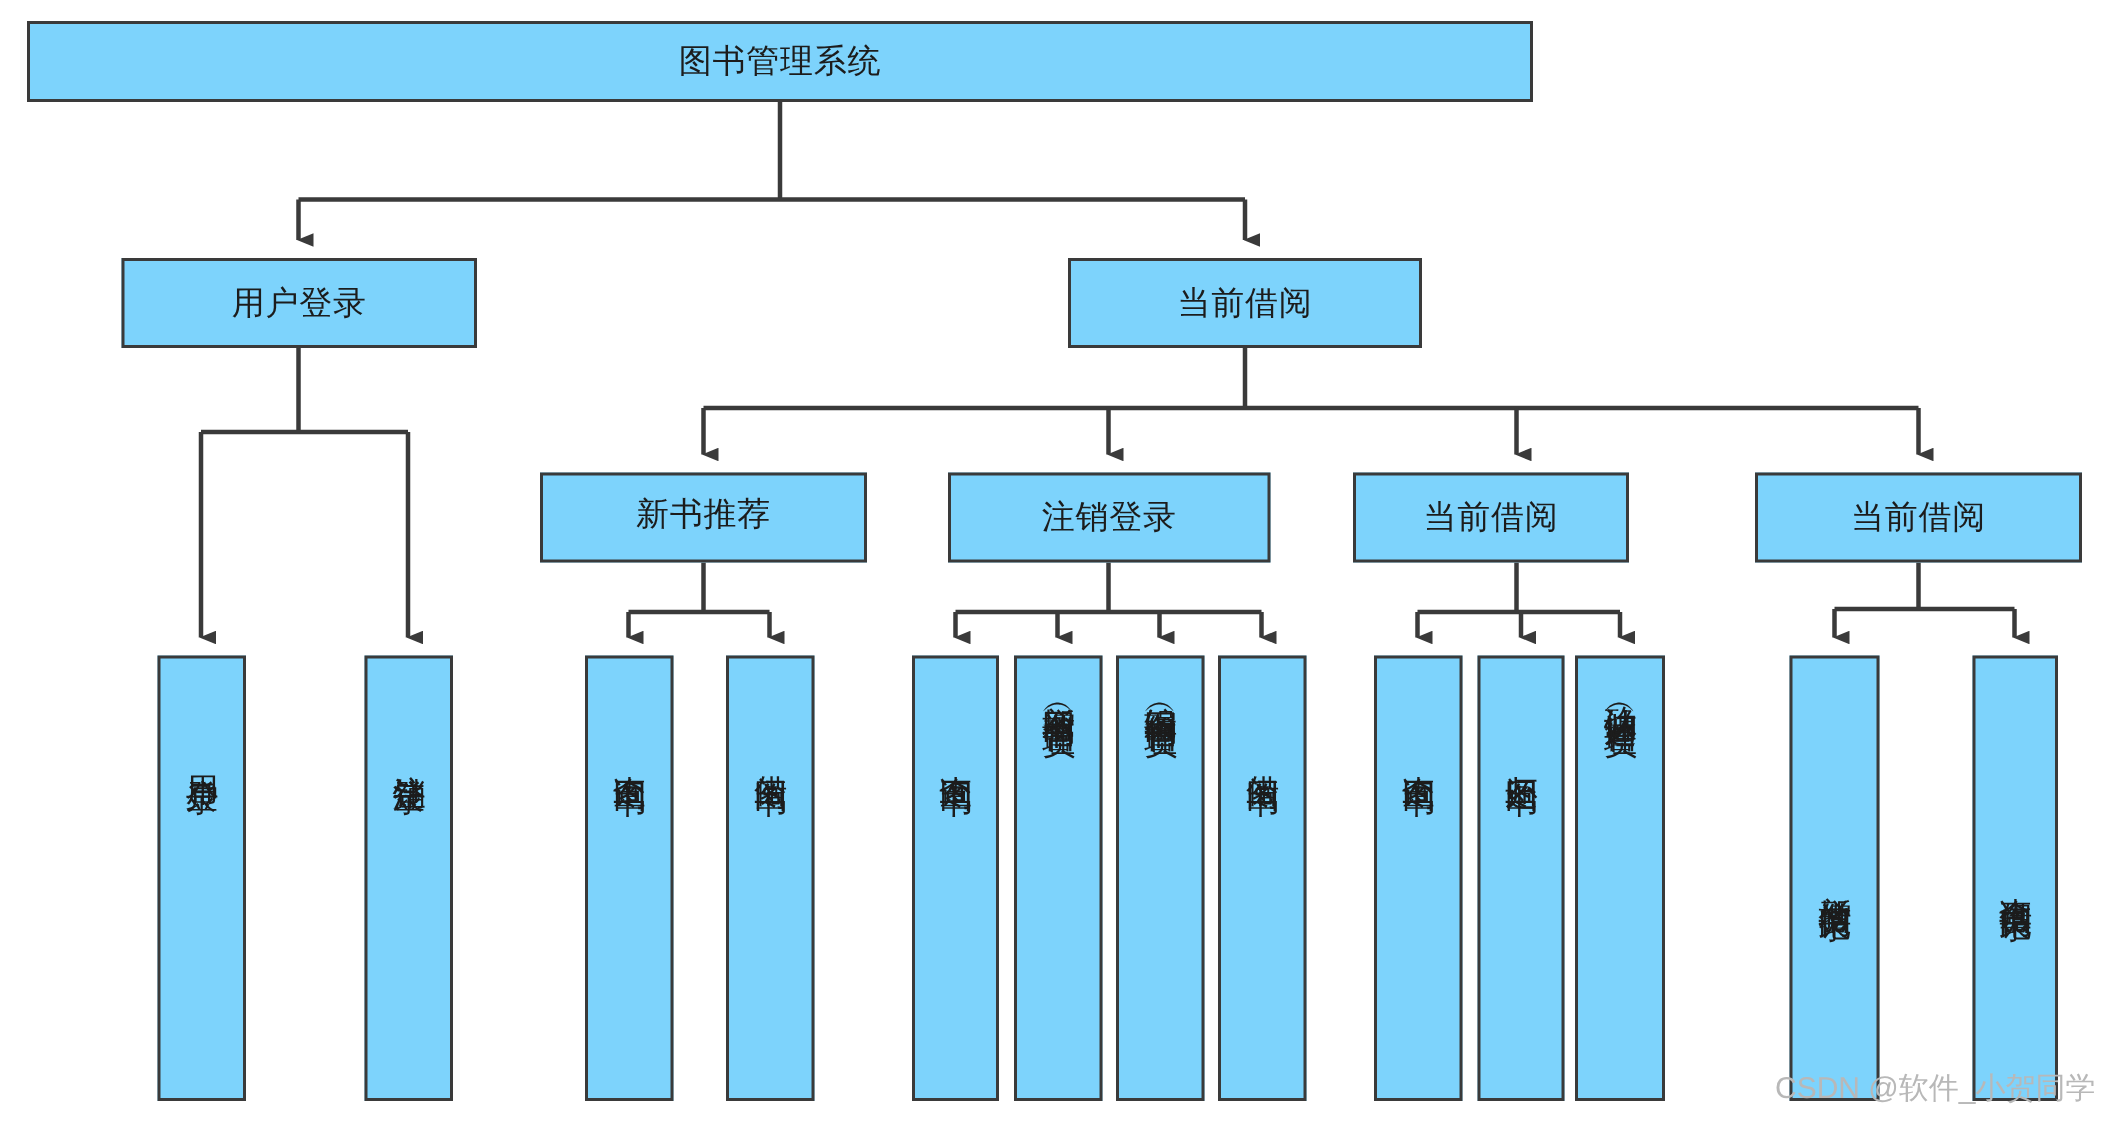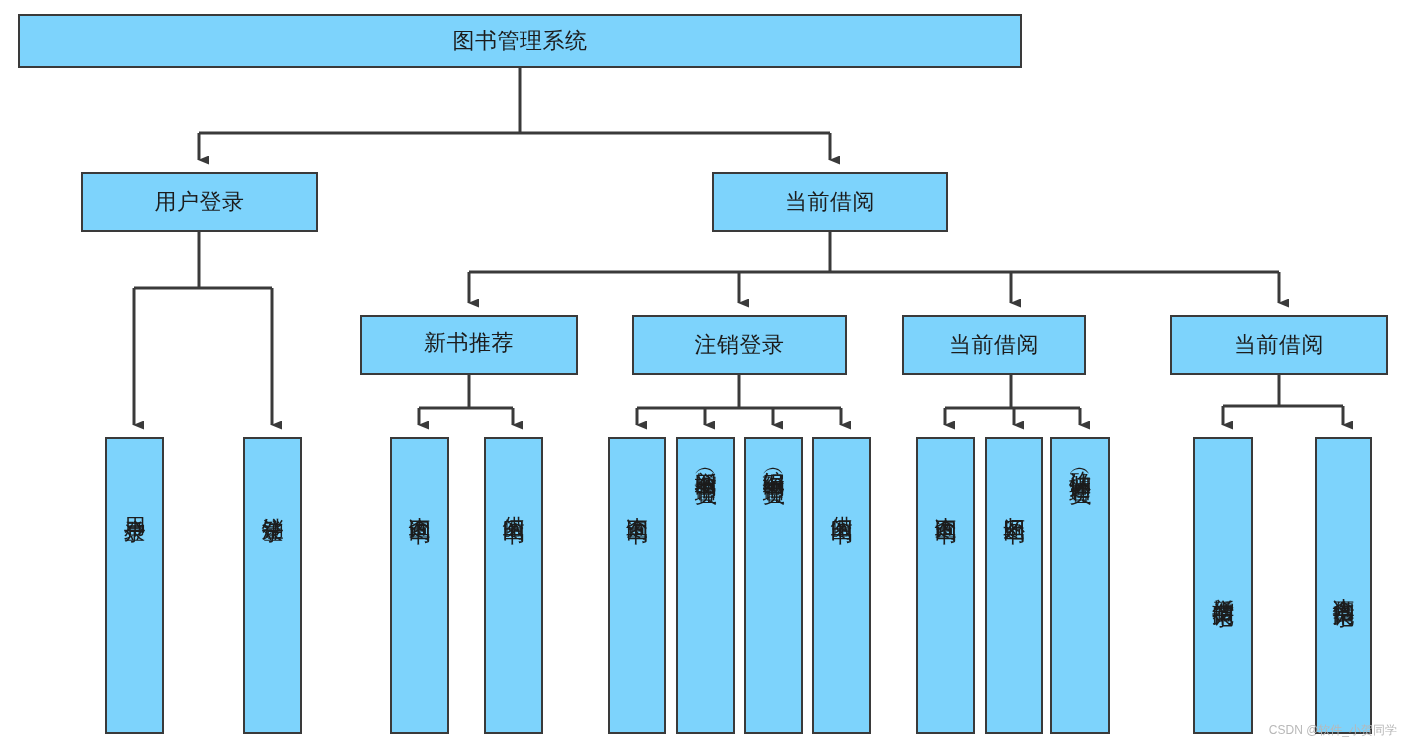--- a/index.html
+++ b/index.html
@@ -60,21 +60,21 @@
     margin-top: 46px;
   }
   .node.vert.center-text {
     align-items: center;
     padding-top: 0;
   }
   #watermark {
     position: absolute;
     right: 8px;
     bottom: 8px;
-    font-size: 12px;
+    font-size: 20px;
     color: #b8b8b8;
     z-index: 20;
     white-space: nowrap;
     pointer-events: none;
   }
 </style>
 </head>
 <body>
 
 <div id="diagram-root">

